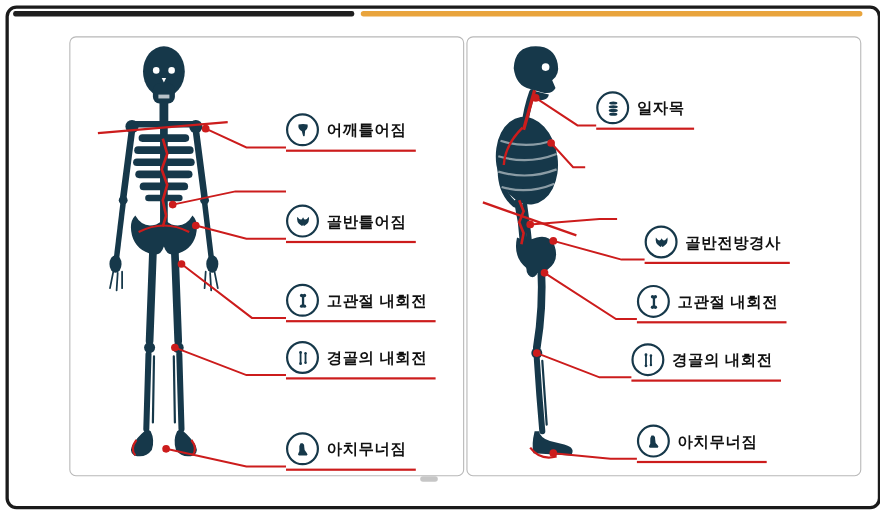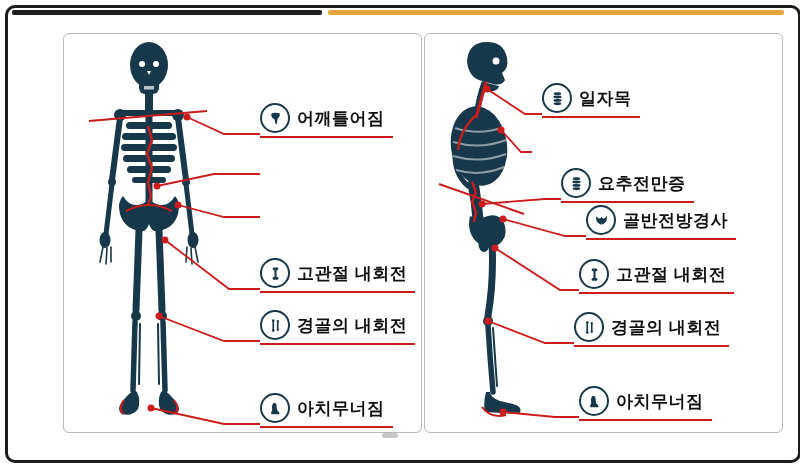--- a/index.html
+++ b/index.html
@@ -23,21 +23,21 @@
   .callout{
     position:absolute;display:flex;align-items:center;gap:7px;
     padding:0 8px 3px 0;border-bottom:2px solid #cc1c1c;background:transparent;
   }
   .icon-circle{
     width:26px;height:26px;border-radius:50%;border:2px solid #16384a;background:#ffffff;
     display:flex;align-items:center;justify-content:center;color:#16384a;flex:0 0 auto;
   }
   .icon-circle svg{width:15px;height:15px;display:block;}
   .txt{
-    font-size:17px;font-weight:bold;color:#101010;letter-spacing:0.5px;
+    font-size:14px;font-weight:bold;color:#101010;letter-spacing:0.5px;
     white-space:nowrap;line-height:1;
   }
   .footer-mark{position:absolute;left:374px;top:425px;width:16px;height:5px;background:#c6c6c6;border-radius:3px;}
 </style>
 </head>
 <body>
 
 <svg style="position:absolute;width:0;height:0" aria-hidden="true">
   <defs>
     <symbol id="icon-shoulder" viewBox="0 0 20 20">
@@ -160,20 +160,28 @@
     </svg>
 
     <div class="callout" style="left:196px;top:69px">
       <span class="icon-circle">
         <svg viewBox="0 0 20 20">
             <use href="#icon-shoulder"></use>
           </svg>
       </span>
       <span class="txt">어깨틀어짐</span>
     </div>
+    <div class="callout" style="left:196px;top:152px">
+      <span class="icon-circle">
+        <svg viewBox="0 0 20 20">
+            <use href="#icon-pelvis"></use>
+          </svg>
+      </span>
+      <span class="txt">골반틀어짐</span>
+    </div>
     <div class="callout" style="left:196px;top:224px">
       <span class="icon-circle">
         <svg viewBox="0 0 20 20">
             <use href="#icon-bone"></use>
           </svg>
       </span>
       <span class="txt">고관절 내회전</span>
     </div>
     <div class="callout" style="left:196px;top:276px">
       <span class="icon-circle">
@@ -251,28 +259,20 @@
     </svg>
 
     <div class="callout" style="left:117px;top:49px">
       <span class="icon-circle">
         <svg viewBox="0 0 20 20">
             <use href="#icon-spine"></use>
           </svg>
       </span>
       <span class="txt">일자목</span>
     </div>
-    <div class="callout" style="left:136px;top:134px">
-      <span class="icon-circle">
-        <svg viewBox="0 0 20 20">
-            <use href="#icon-spine"></use>
-          </svg>
-      </span>
-      <span class="txt">요추전만증</span>
-    </div>
     <div class="callout" style="left:161px;top:171px">
       <span class="icon-circle">
         <svg viewBox="0 0 20 20">
             <use href="#icon-pelvis"></use>
           </svg>
       </span>
       <span class="txt">골반전방경사</span>
     </div>
     <div class="callout" style="left:154px;top:225px">
       <span class="icon-circle">

